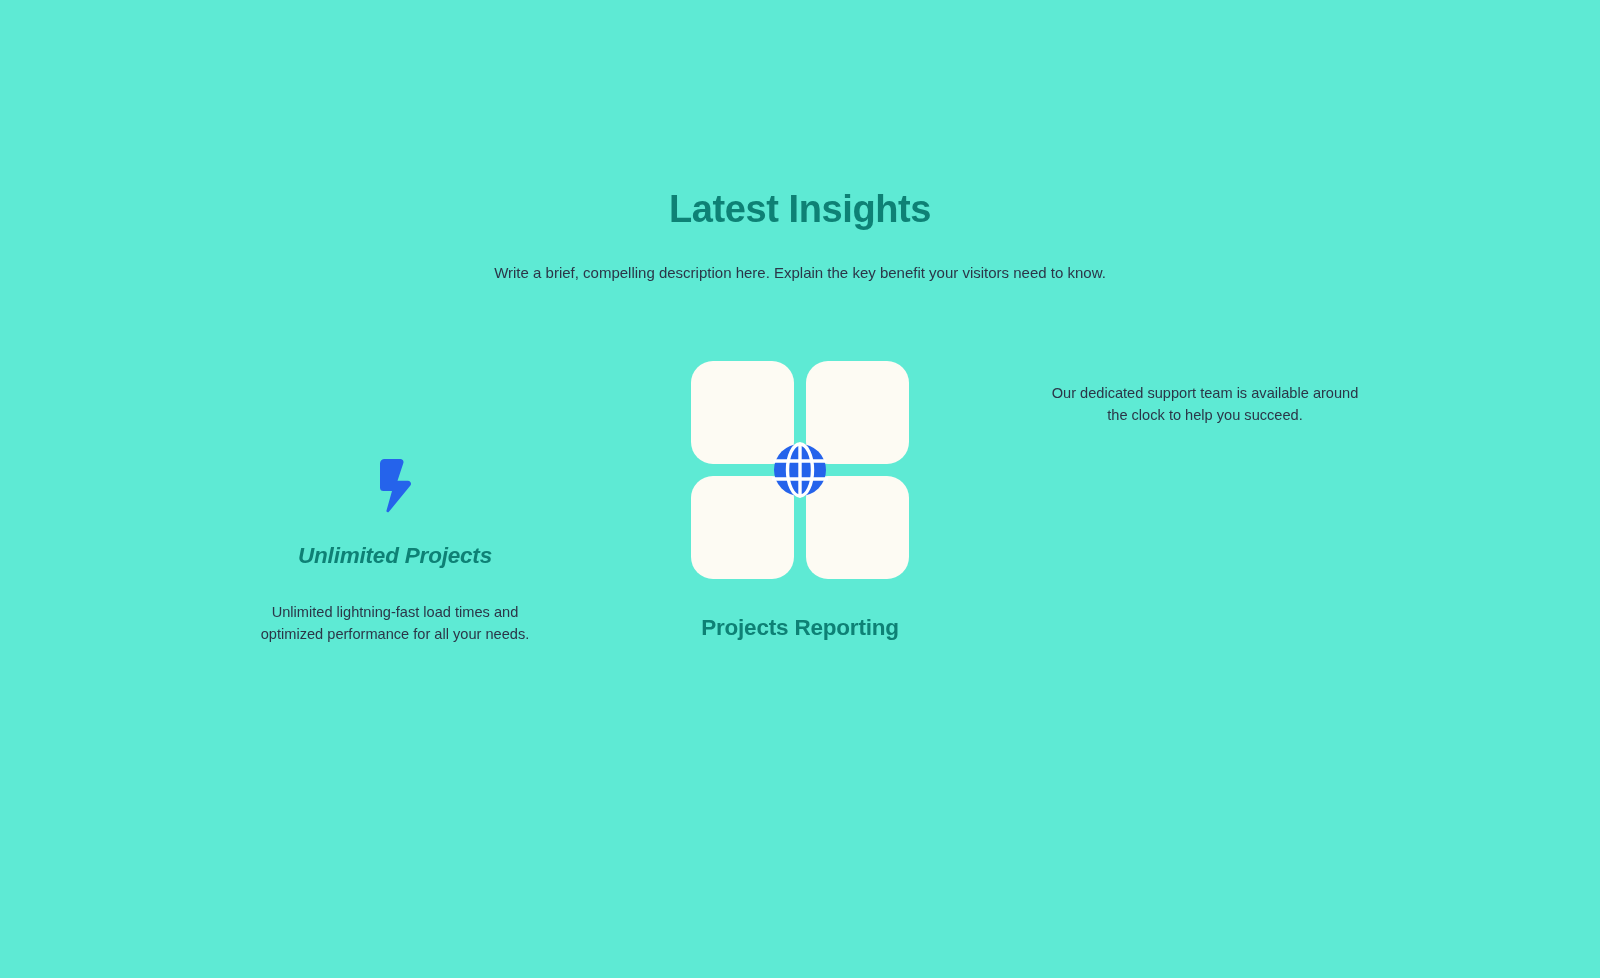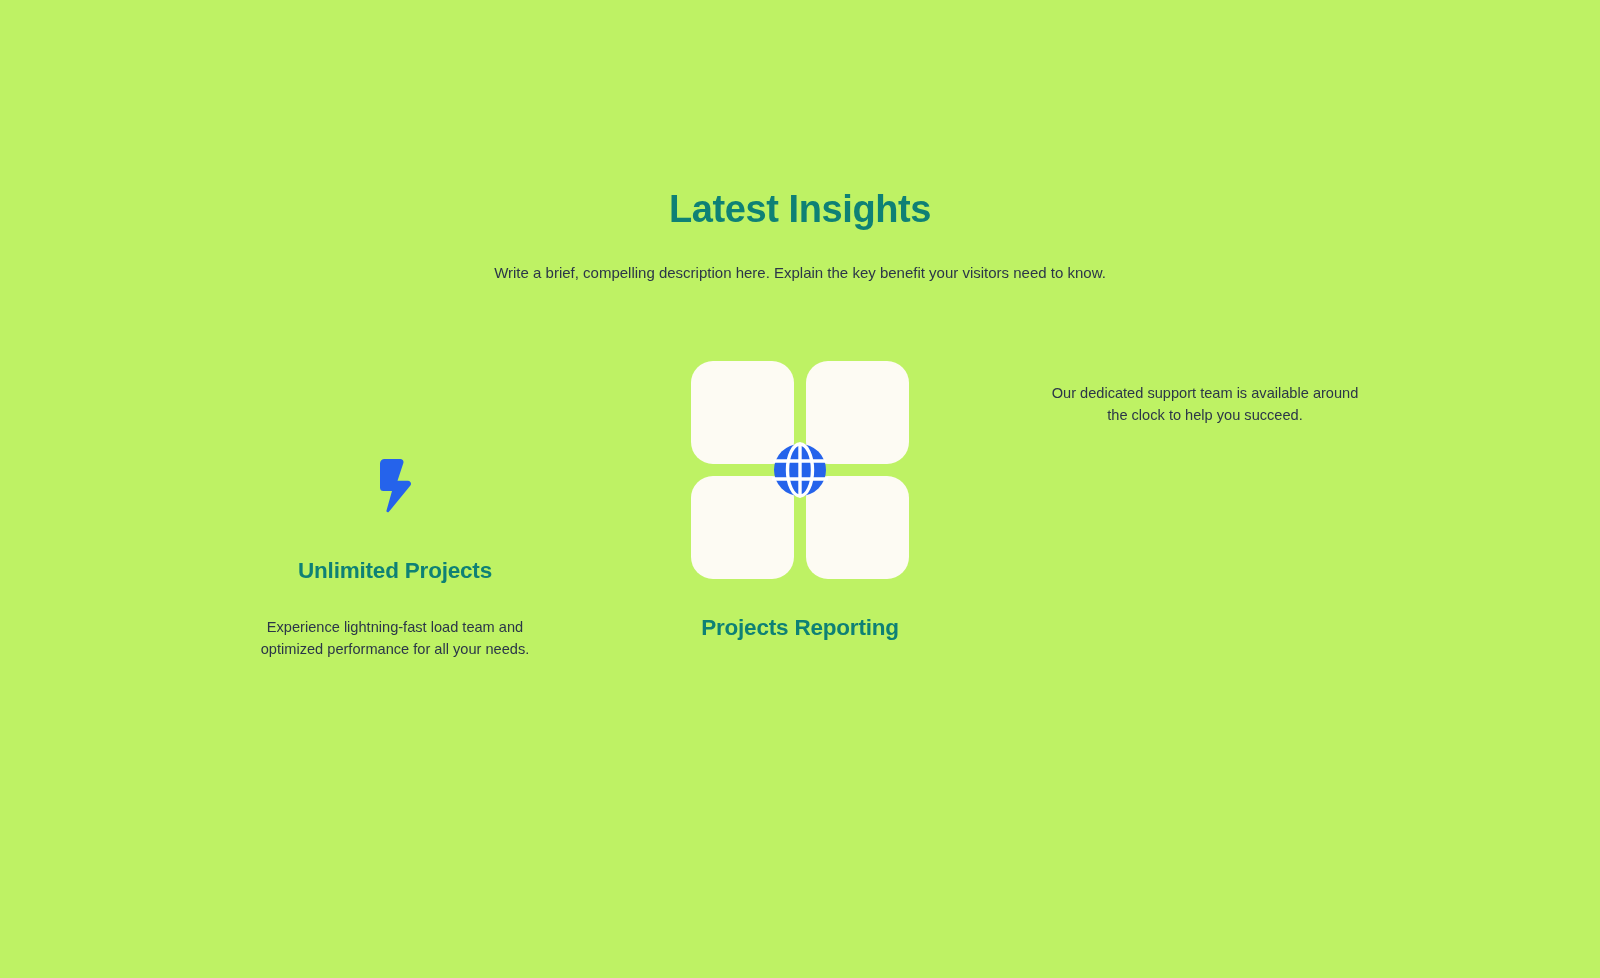--- a/index.html
+++ b/index.html
@@ -11,21 +11,21 @@
     background: #ffffff;
     font-family: "Liberation Sans", sans-serif;
     -webkit-font-smoothing: antialiased;
   }
 
   .page {
     position: relative;
     width: 1600px;
     height: 978px;
     overflow: hidden;
-    background: #bef264;
+    background: #5eead4;
   }
 
   
   .section-head {
     position: absolute;
     left: 0;
     top: 186px;
     width: 1600px;
     text-align: center;
   }
@@ -135,21 +135,21 @@
 
   .feature-desc {
     font-size: 14.6px;
     line-height: 21.5px;
     font-weight: 400;
     color: #2b3648;
   }
 
   
   .feature.col-1 .icon-wrap { margin-top: 88px; }
-  .feature.col-1 .feature-title { margin-top: 23px; }
+  .feature.col-1 .feature-title { margin-top: 8px; font-style: italic; }
   .feature.col-1 .feature-desc { margin-top: 32px; width: 300px; margin-left: auto; margin-right: auto; }
 
   .feature.col-2 .icon-wrap { margin-top: 0px; }
   .feature.col-2 .feature-title { margin-top: 24px; }
   .feature.col-2 .feature-desc { margin-top: 26px; width: 330px; margin-left: auto; margin-right: auto; }
 
   .feature.col-3 .img-placeholder { margin-top: 95px; }
   .feature.col-3 .feature-title { margin-top: 22px; }
   .feature.col-3 .feature-desc { margin-top: 33px; width: 330px; margin-left: auto; margin-right: auto; }
 </style>
@@ -167,21 +167,21 @@
 
     <div class="feature col-1">
       <div class="icon-wrap">
         <span class="bolt-icon">
           <svg width="46" height="58" viewBox="0 0 46 58" aria-hidden="true">
             <path d="M27.5 2 H12.5 A4.5 4.5 0 0 0 8 6.5 V30.5 A3.5 3.5 0 0 0 11.5 34 H20 L14.5 53.5 A1.4 1.4 0 0 0 16.9 54.8 L38.4 28.6 A3 3 0 0 0 36.1 23.8 H25.5 L31.2 6.4 A3.2 3.2 0 0 0 27.5 2 Z" fill="#2563eb"></path>
           </svg>
         </span>
       </div>
       <h2 class="feature-title">Unlimited Projects</h2>
-      <p class="feature-desc">Experience lightning-fast load team and optimized performance for all your needs.</p>
+      <p class="feature-desc">Unlimited lightning-fast load times and optimized performance for all your needs.</p>
     </div>
 
     <div class="feature col-2">
       <div class="icon-wrap tall">
 
         <div class="tile-grid">
           <div class="tile"></div>
           <div class="tile"></div>
           <div class="tile"></div>
           <div class="tile"></div>

